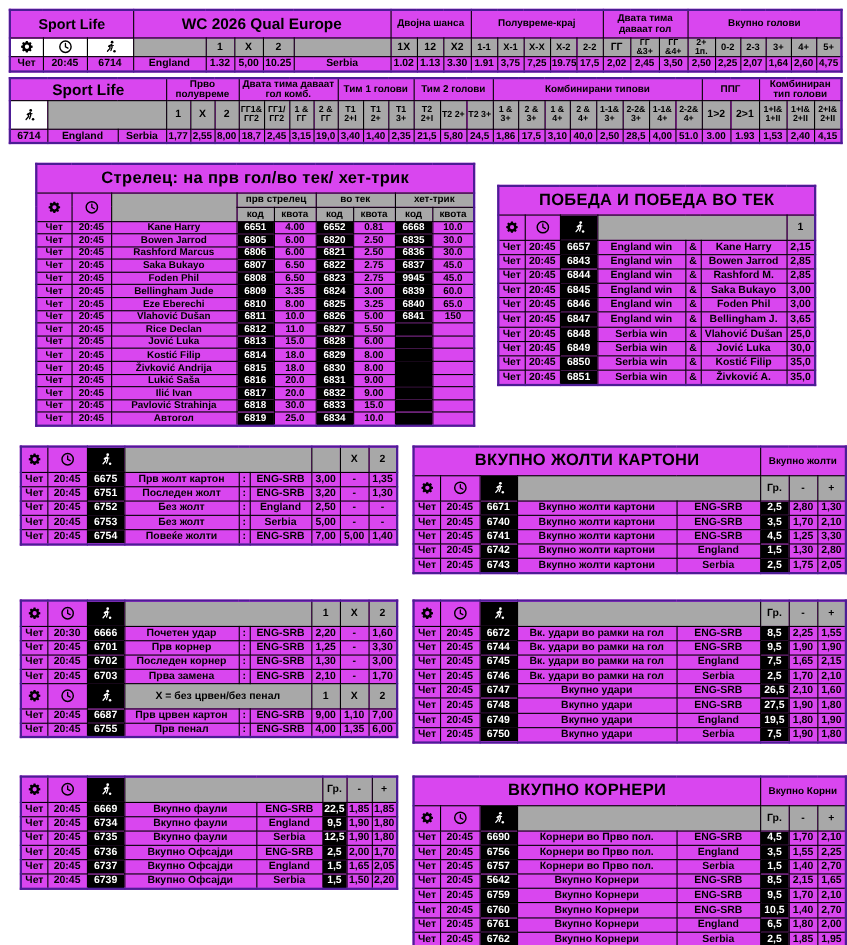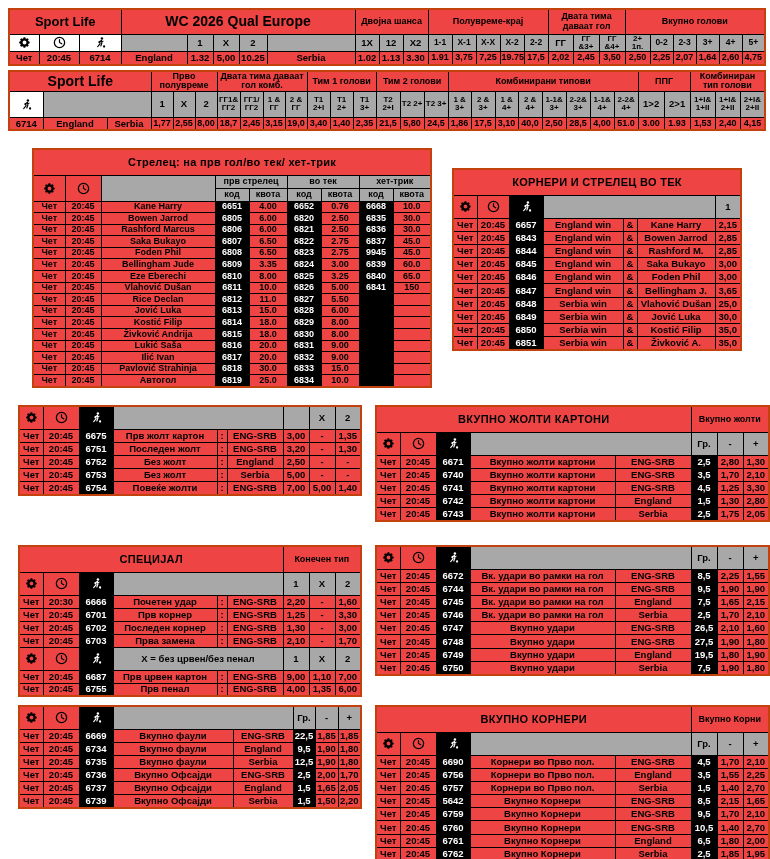--- a/index.html
+++ b/index.html
@@ -1,27 +1,27 @@
 <!DOCTYPE html>
 <html><head>
 <meta charset="utf-8">
 <style>
 *{box-sizing:border-box}
 body{margin:0;background:#fff;font-family:"Liberation Sans","DejaVu Sans",sans-serif;font-weight:700;color:#000}
 #page{position:relative;width:770px;height:859px;overflow:hidden;background:#fff}
 .abs{position:absolute}
-table{border-collapse:collapse;table-layout:fixed;border:2px solid #c2410c;background:#ef4444}
+table{border-collapse:collapse;table-layout:fixed;border:2px solid #4c1d95;background:#d946ef}
 td{border:1px solid #000;text-align:center;vertical-align:middle;padding:0 1px;font-size:9.5px;line-height:1.04;white-space:nowrap;overflow:hidden}
 .g{background:#a8a8a8}
 .k{background:#000;color:#fff}
 .w{white-space:normal}
 .s8{font-size:8px}
 .s85{font-size:8.5px}
 .s9{font-size:9px}
-.ttl{font-size:11px;letter-spacing:.3px}
+.ttl{font-size:15px;letter-spacing:.3px}
 .t14{font-size:14px}
 .t13{font-size:13px}
 td[data-icon] svg{width:13px;height:13px;display:inline-block;vertical-align:middle}
 .top1 tr:nth-child(1){height:25px}.top1 tr:nth-child(2){height:17px}.top1 tr:nth-child(3){height:13px}
 .top2 tr:nth-child(1){height:20px}.top2 tr:nth-child(2){height:26px}.top2 tr:nth-child(3){height:13px}
 .sec thead tr.ht{height:26px}
 .sec thead tr.hi{height:23px}
 .sec tbody tr{height:13.2px}
 .scorer thead tr.ht{height:26px}
 .scorer thead tr.hg{height:13px}
@@ -292,21 +292,21 @@
     </thead>
     <tbody>
 
     <tr>
           <td>Чет</td>
           <td>20:45</td>
           <td>Kane Harry</td>
           <td class="k">6651</td>
           <td>4.00</td>
           <td class="k">6652</td>
-          <td>0.76</td>
+          <td>0.81</td>
           <td class="k">6668</td>
           <td>10.0</td>
         </tr>
         <tr>
           <td>Чет</td>
           <td>20:45</td>
           <td>Bowen Jarrod</td>
           <td class="k">6805</td>
           <td>6.00</td>
           <td class="k">6820</td>
@@ -476,21 +476,21 @@
         <col style="width:24px">
         <col style="width:32px">
         <col style="width:34px">
         <col style="width:80px">
         <col style="width:14px">
         <col style="width:78px">
         <col style="width:26px">
       </colgroup>
     <thead>
       <tr class="ht">
-          <td colspan="7" class="ttl">КОРНЕРИ И СТРЕЛЕЦ ВО ТЕК</td>
+          <td colspan="7" class="ttl">ПОБЕДА И ПОБЕДА ВО ТЕК</td>
         </tr>
       <tr class="hi">
         <td data-icon="gear"><svg viewBox="0 0 24 24">
               <path fill="currentColor" d="M21.5 13.6v-3.2l-2.3-.5a7.4 7.4 0 0 0-.7-1.7l1.3-2-2.3-2.2-2 1.3a7.4 7.4 0 0 0-1.6-.7l-.5-2.2h-3.2l-.5 2.2a7.4 7.4 0 0 0-1.7.7l-2-1.3-2.2 2.3 1.3 2a7.4 7.4 0 0 0-.7 1.6l-2.2.5v3.2l2.2.5c.2.6.4 1.2.7 1.7l-1.3 2 2.3 2.2 2-1.3c.5.3 1 .5 1.6.7l.5 2.2h3.2l.5-2.2a7.4 7.4 0 0 0 1.7-.7l2 1.3 2.2-2.3-1.3-2c.3-.5.5-1 .7-1.6l2.3-.5zM12 15.6a3.6 3.6 0 1 1 0-7.2 3.6 3.6 0 0 1 0 7.2z"></path>
             </svg></td>
         <td data-icon="clock"><svg viewBox="0 0 24 24">
               <circle cx="12" cy="12" r="9.5" fill="none" stroke="currentColor" stroke-width="2.4"></circle>
               <path d="M12 6.5V12l4.2 2.4" fill="none" stroke="currentColor" stroke-width="2.2" stroke-linecap="round"></path>
             </svg></td>
         <td class="k" data-icon="player"><svg viewBox="0 0 24 24">
@@ -791,24 +791,20 @@
         <col style="width:36px">
         <col style="width:34px">
         <col style="width:104px">
         <col style="width:10px">
         <col style="width:56px">
         <col style="width:26px">
         <col style="width:26px">
         <col style="width:26px">
       </colgroup>
     <thead>
-      <tr class="ht">
-        <td colspan="6" class="ttl">СПЕЦИЈАЛ</td>
-        <td colspan="3" class="s9">Конечен тип</td>
-      </tr>
       <tr class="hi">
         <td data-icon="gear"><svg viewBox="0 0 24 24">
               <path fill="currentColor" d="M21.5 13.6v-3.2l-2.3-.5a7.4 7.4 0 0 0-.7-1.7l1.3-2-2.3-2.2-2 1.3a7.4 7.4 0 0 0-1.6-.7l-.5-2.2h-3.2l-.5 2.2a7.4 7.4 0 0 0-1.7.7l-2-1.3-2.2 2.3 1.3 2a7.4 7.4 0 0 0-.7 1.6l-2.2.5v3.2l2.2.5c.2.6.4 1.2.7 1.7l-1.3 2 2.3 2.2 2-1.3c.5.3 1 .5 1.6.7l.5 2.2h3.2l.5-2.2a7.4 7.4 0 0 0 1.7-.7l2 1.3 2.2-2.3-1.3-2c.3-.5.5-1 .7-1.6l2.3-.5zM12 15.6a3.6 3.6 0 1 1 0-7.2 3.6 3.6 0 0 1 0 7.2z"></path>
             </svg></td>
         <td data-icon="clock"><svg viewBox="0 0 24 24">
               <circle cx="12" cy="12" r="9.5" fill="none" stroke="currentColor" stroke-width="2.4"></circle>
               <path d="M12 6.5V12l4.2 2.4" fill="none" stroke="currentColor" stroke-width="2.2" stroke-linecap="round"></path>
             </svg></td>
         <td class="k" data-icon="player"><svg viewBox="0 0 24 24">
               <circle cx="14.6" cy="4.4" r="2.3" fill="currentColor"></circle>

